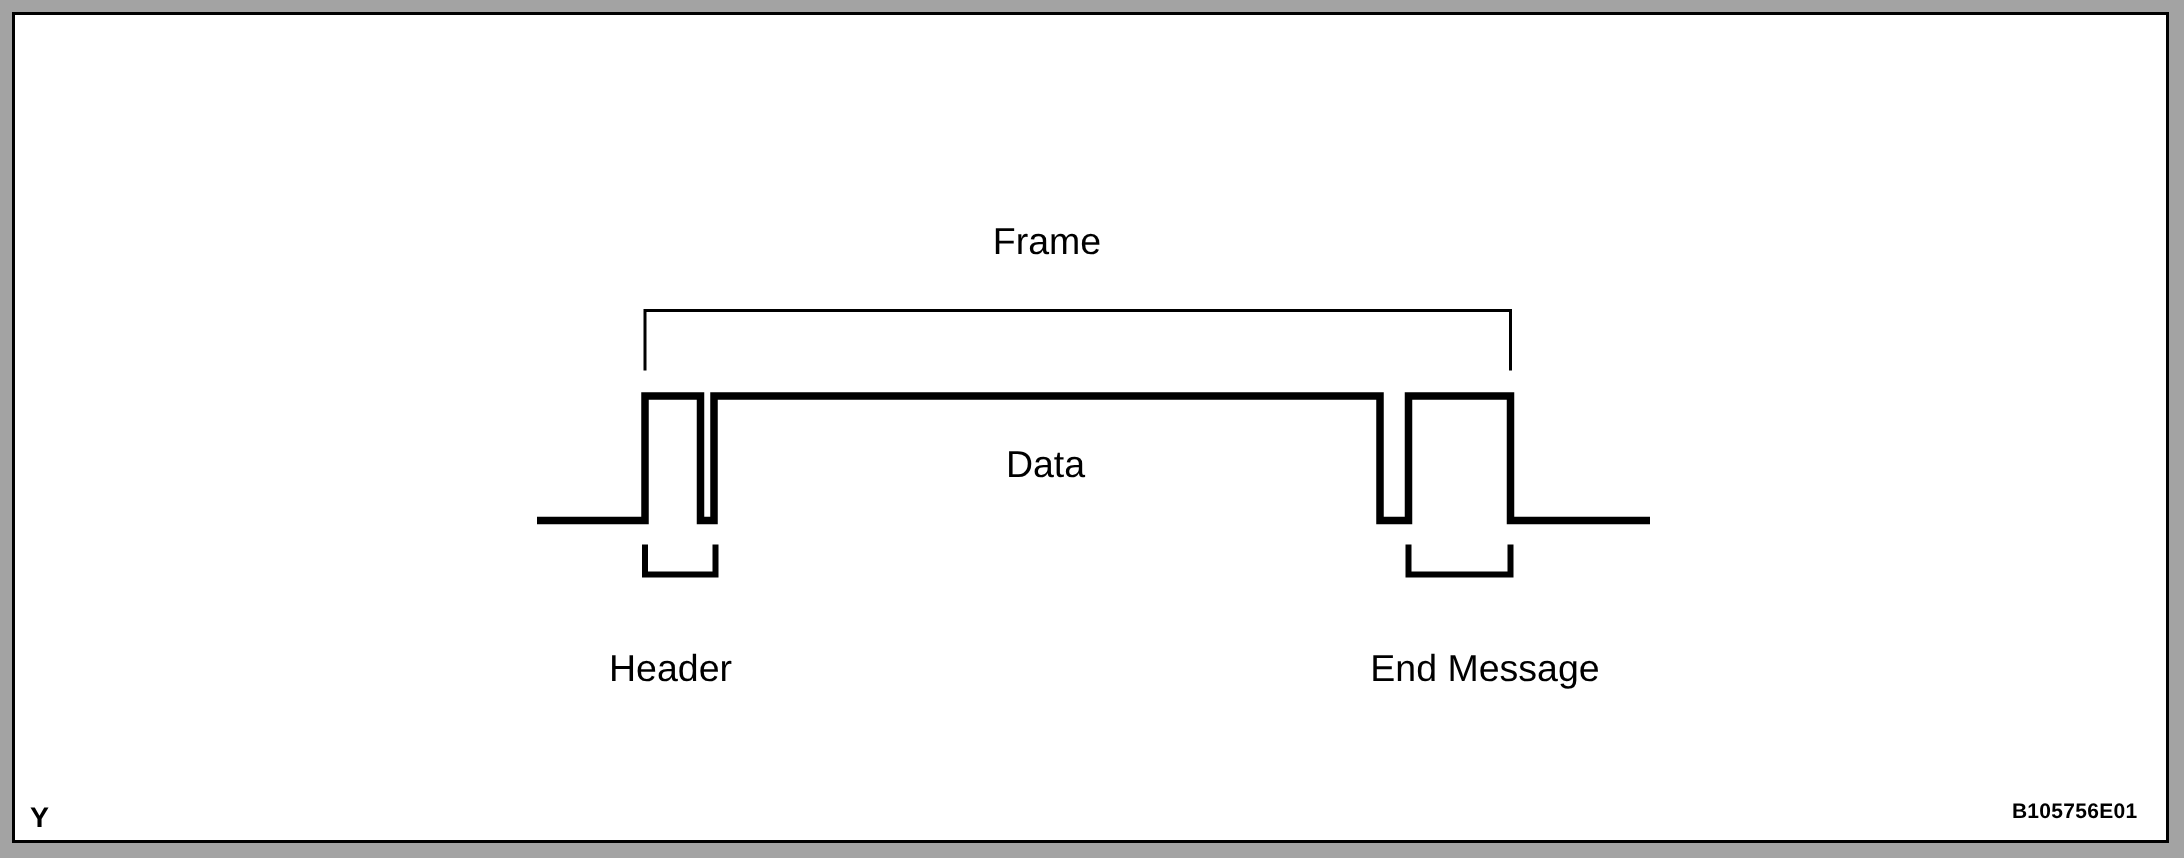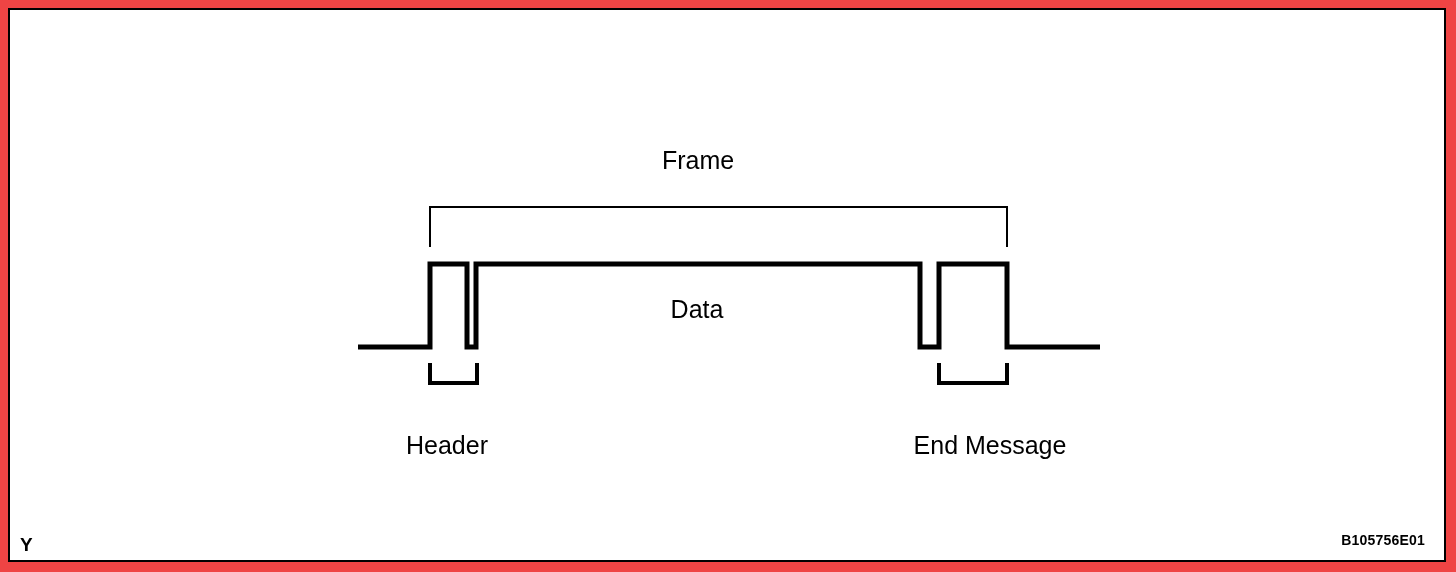--- a/index.html
+++ b/index.html
@@ -12,21 +12,21 @@
     width: 1456px;
     height: 572px;
     font-family: "Liberation Sans", sans-serif;
     color: #000000;
     overflow: hidden;
   }
   #figure-root {
     position: relative;
     width: 1456px;
     height: 572px;
-    background: #ef4444;
+    background: #a3a3a3;
   }
   
   #figure-border {
     position: absolute;
     left: 8px;
     top: 8px;
     width: 1438px;
     height: 554px;
     border: 2px solid #000000;
     box-sizing: border-box;

